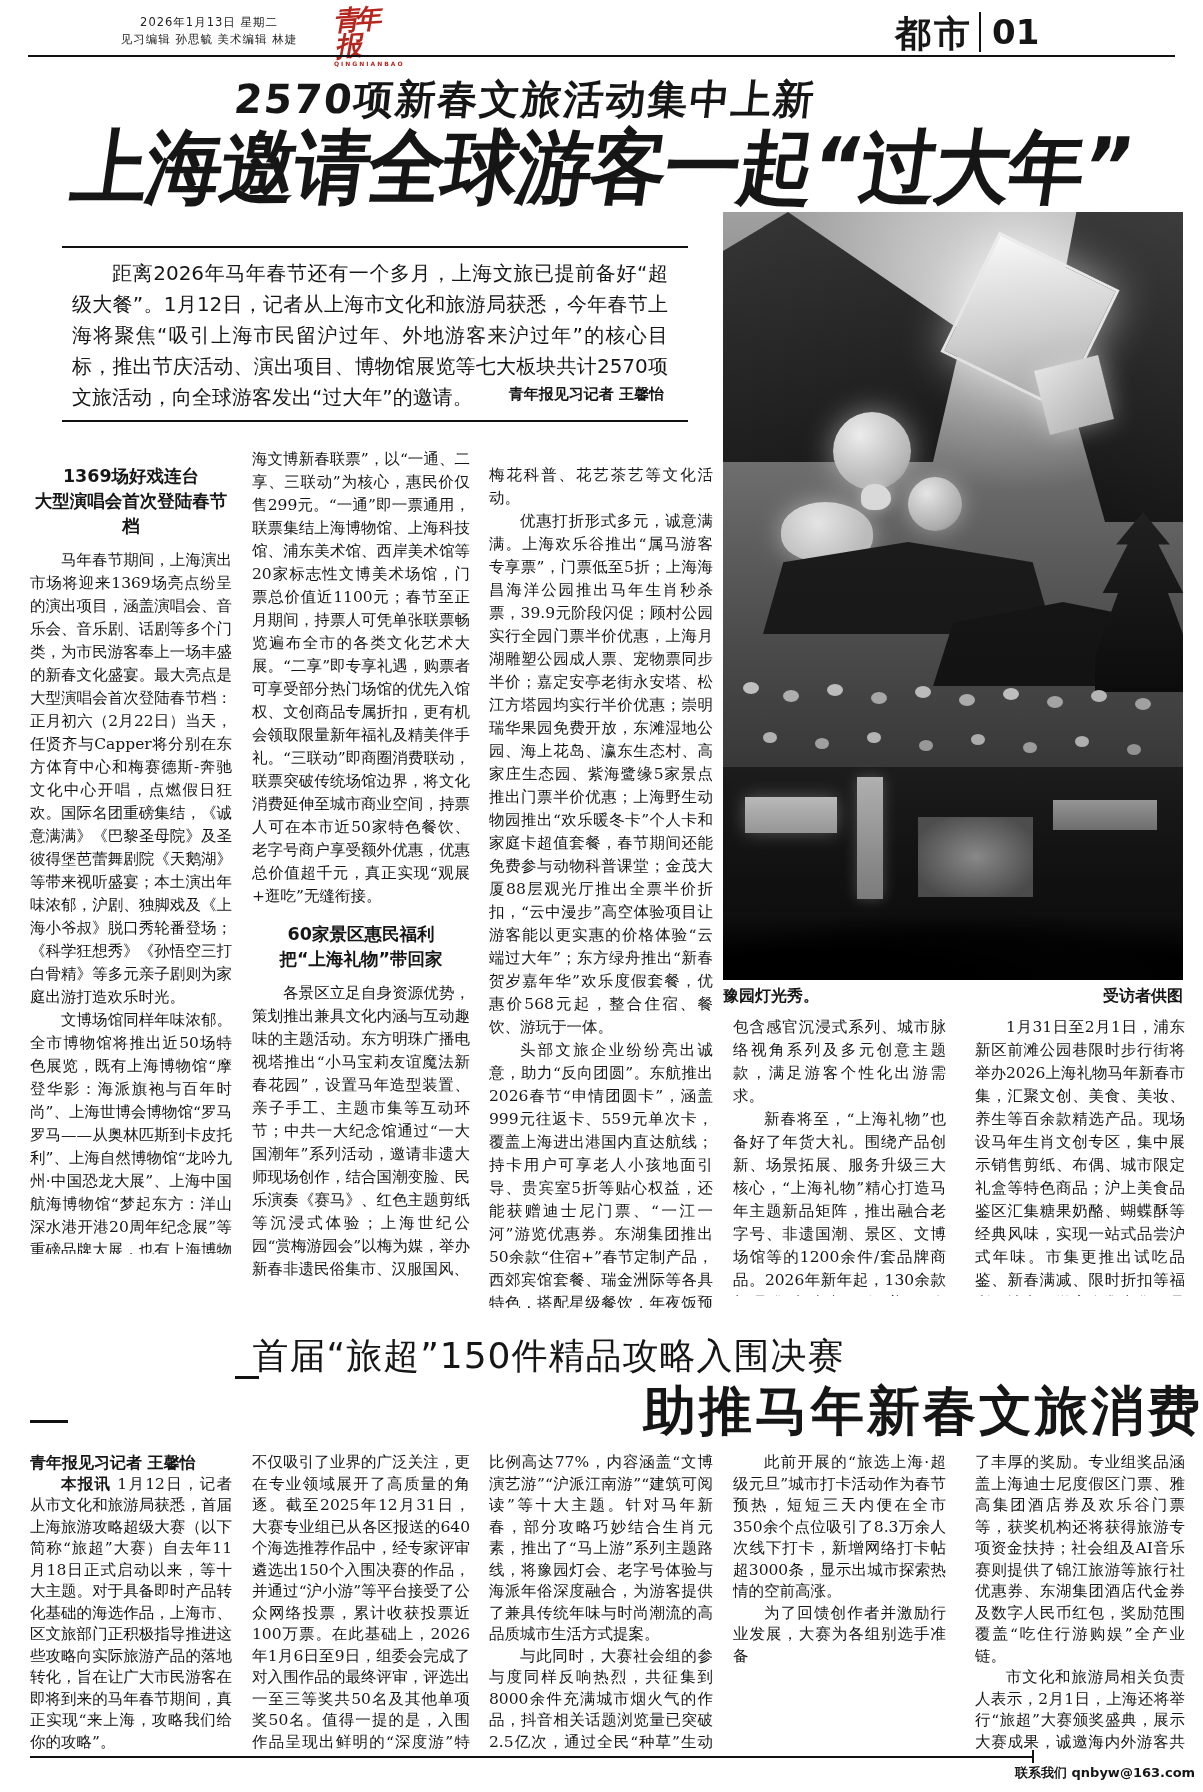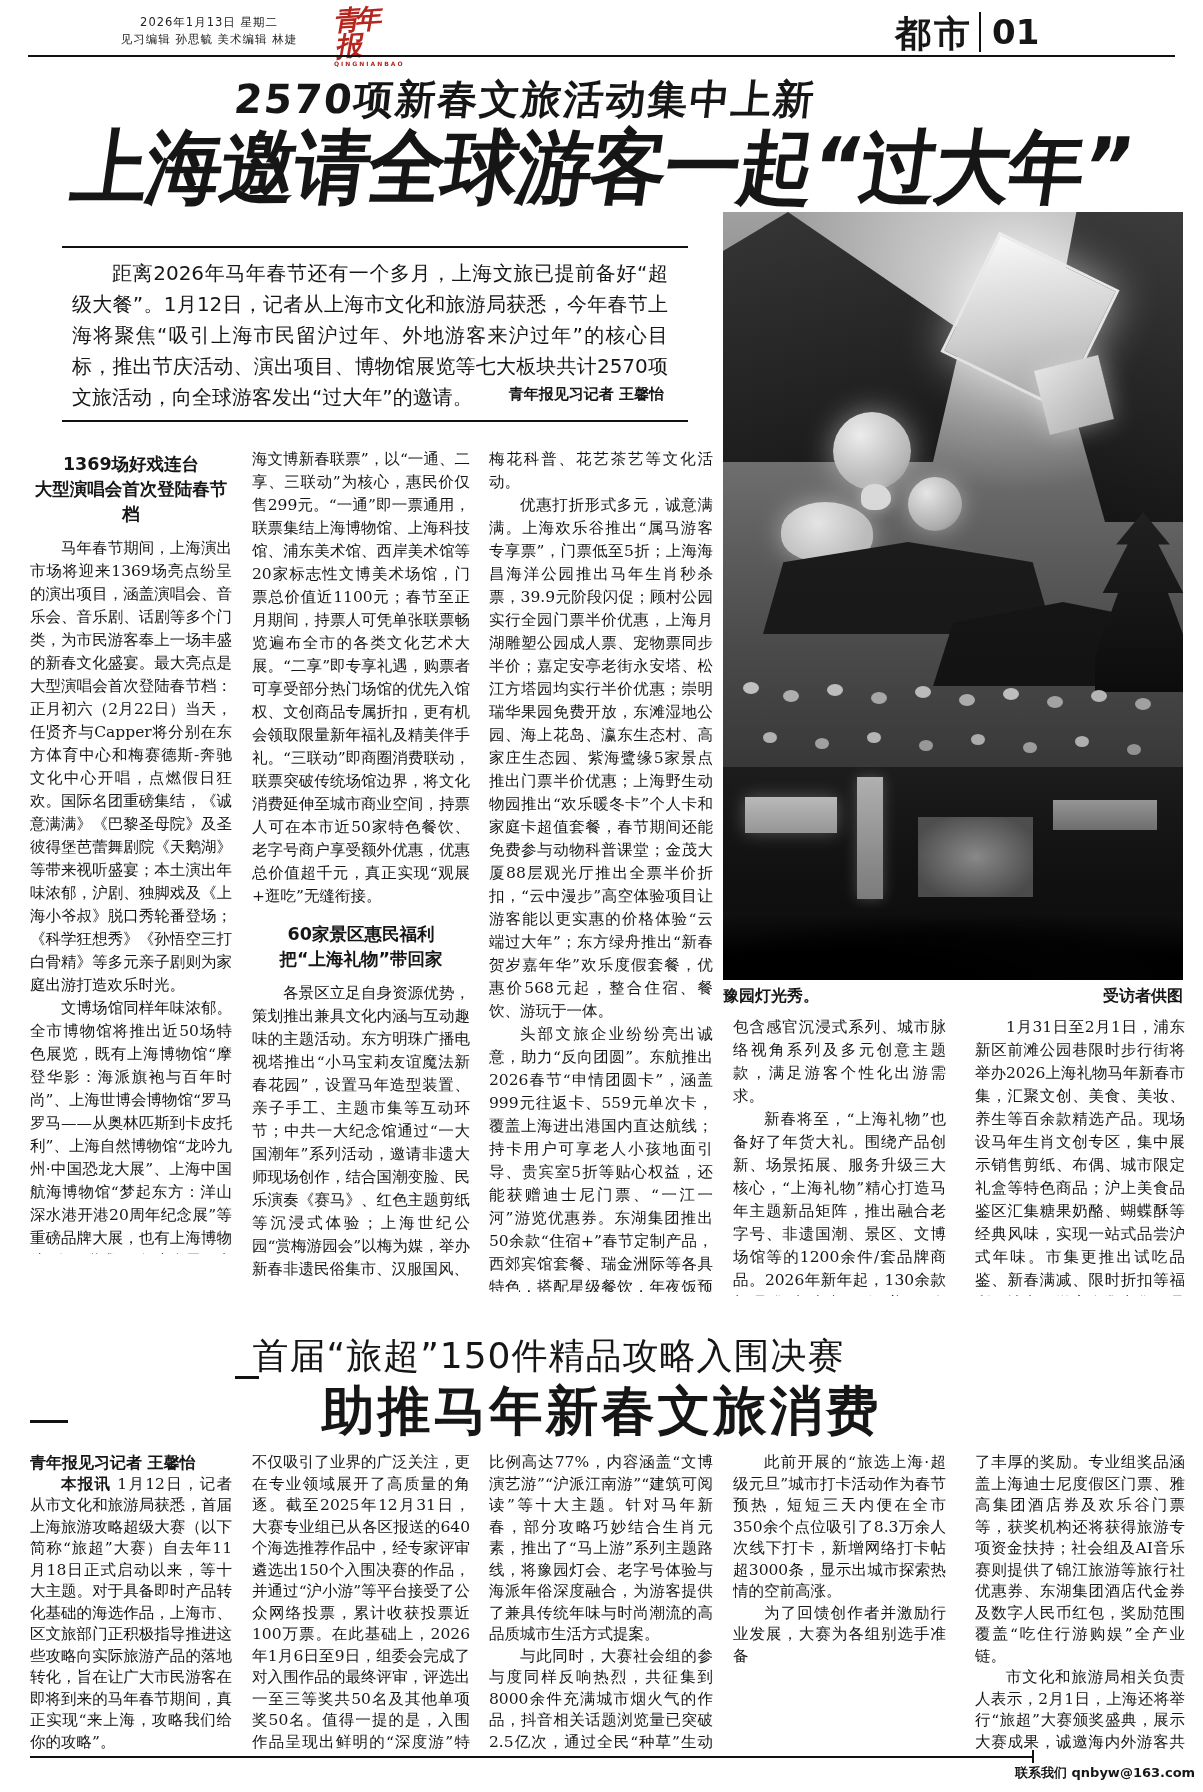--- a/index.html
+++ b/index.html
@@ -25,26 +25,26 @@
   .lead p{margin:0;text-indent:2em;}
   .lead-byline{position:absolute;right:4px;bottom:0;font-size:15px;font-weight:bold;background:#fff;padding-left:8px;}
   
   .col{overflow:hidden;text-align:justify;text-justify:inter-character;}
   .a1{font-family:"DejaVu Serif",serif;font-size:15.5px;line-height:23px;}
   .a2{font-family:"DejaVu Serif",serif;font-size:15.5px;line-height:21.5px;}
   .col p{margin:0;}
   .col p.ind{text-indent:2em;}
   .subhead{font-family:"DejaVu Sans",sans-serif;font-weight:bold;font-size:17.5px;line-height:25px;
            text-align:center;text-indent:0;}
-  .subhead.first{margin-bottom:10px;margin-top:4px;}
+  .subhead.first{margin-bottom:10px;margin-top:16px;}
   .subhead.mid{margin:14px 0 10px 0;}
   .byline2{font-family:"DejaVu Sans",sans-serif;font-weight:bold;font-size:16px;margin:0 0 24px 0;text-indent:0;}
   .lede{font-weight:bold;font-family:"DejaVu Sans",sans-serif;margin-right:6px;}
   .kicker2{width:1097px;text-align:center;font-size:36px;font-weight:400;letter-spacing:1px;white-space:nowrap;}
-  .headline2{width:1203px;text-align:center;font-size:53px;font-weight:900;letter-spacing:3px;white-space:nowrap;}
+  .headline2{width:1203px;text-align:right;font-size:53px;font-weight:900;letter-spacing:3px;white-space:nowrap;}
   
   #photo{background:linear-gradient(180deg,#9a9a9a 0%,#7d7d7d 25%,#555 55%,#262626 100%);overflow:hidden;}
   #photo *{position:absolute;}
   .caption{display:flex;justify-content:space-between;font-weight:bold;font-size:16px;}
   .footer-text{font-size:13px;font-weight:bold;text-align:right;white-space:nowrap;}
 </style>
 </head>
 <body>
 
 <div id="page">
@@ -86,21 +86,21 @@
 
   <div class="abs col a1" style="left:252px;top:448px;width:218px;height:846px;">
     <p>海文博新春联票”，以“一通、二享、三联动”为核心，惠民价仅售299元。“一通”即一票通用，联票集结上海博物馆、上海科技馆、浦东美术馆、西岸美术馆等20家标志性文博美术场馆，门票总价值近1100元；春节至正月期间，持票人可凭单张联票畅览遍布全市的各类文化艺术大展。“二享”即专享礼遇，购票者可享受部分热门场馆的优先入馆权、文创商品专属折扣，更有机会领取限量新年福礼及精美伴手礼。“三联动”即商圈消费联动，联票突破传统场馆边界，将文化消费延伸至城市商业空间，持票人可在本市近50家特色餐饮、老字号商户享受额外优惠，优惠总价值超千元，真正实现“观展+逛吃”无缝衔接。</p>
     <p class="subhead mid">
       <span style="display:block">60家景区惠民福利</span>
       <span style="display:block">把“上海礼物”带回家</span>
     </p>
     <p class="ind">各景区立足自身资源优势，策划推出兼具文化内涵与互动趣味的主题活动。东方明珠广播电视塔推出“小马宝莉友谊魔法新春花园”，设置马年造型装置、亲子手工、主题市集等互动环节；中共一大纪念馆通过“一大国潮年”系列活动，邀请非遗大师现场创作，结合国潮变脸、民乐演奏《赛马》、红色主题剪纸等沉浸式体验；上海世纪公园“赏梅游园会”以梅为媒，举办新春非遗民俗集市、汉服国风、</p>
   </div>
 
-  <div class="abs col a1" style="left:489px;top:448px;width:224px;height:844px;">
+  <div class="abs col a1" style="left:489px;top:464px;width:224px;height:844px;">
     <p>梅花科普、花艺茶艺等文化活动。</p>
     <p class="ind">优惠打折形式多元，诚意满满。上海欢乐谷推出“属马游客专享票”，门票低至5折；上海海昌海洋公园推出马年生肖秒杀票，39.9元阶段闪促；顾村公园实行全园门票半价优惠，上海月湖雕塑公园成人票、宠物票同步半价；嘉定安亭老街永安塔、松江方塔园均实行半价优惠；崇明瑞华果园免费开放，东滩湿地公园、海上花岛、瀛东生态村、高家庄生态园、紫海鹭缘5家景点推出门票半价优惠；上海野生动物园推出“欢乐暖冬卡”个人卡和家庭卡超值套餐，春节期间还能免费参与动物科普课堂；金茂大厦88层观光厅推出全票半价折扣，“云中漫步”高空体验项目让游客能以更实惠的价格体验“云端过大年”；东方绿舟推出“新春贺岁嘉年华”欢乐度假套餐，优惠价568元起，整合住宿、餐饮、游玩于一体。</p>
     <p class="ind">头部文旅企业纷纷亮出诚意，助力“反向团圆”。东航推出2026春节“申情团圆卡”，涵盖999元往返卡、559元单次卡，覆盖上海进出港国内直达航线；持卡用户可享老人小孩地面引导、贵宾室5折等贴心权益，还能获赠迪士尼门票、“一江一河”游览优惠券。东湖集团推出50余款“住宿+”春节定制产品，西郊宾馆套餐、瑞金洲际等各具特色，搭配星级餐饮，年夜饭预订已进入火爆阶段。携程旅行App开启春节大促，联动沪上多家景区、酒店推出高性价比玩乐产品与专属福利。锦江国际集团携近百款上海主题文旅产品亮相，主打主题化深度体验，产品</p>
   </div>
 
   <div id="photo" class="abs" style="left:723px;top:212px;width:460px;height:768px;">
     <div style="left:40px;top:-40px;width:420px;height:320px;background:radial-gradient(ellipse at 60% 40%,rgba(250,250,250,.85),rgba(250,250,250,0) 70%);"></div>
     <div style="left:-10px;top:0;width:250px;height:250px;background:linear-gradient(160deg,#2a2a2a,#111);clip-path:polygon(0 18%,30% 0,100% 48%,88% 100%,0 100%);"></div>
     <div style="left:330px;top:0;width:130px;height:310px;background:linear-gradient(200deg,#303030,#0e0e0e);clip-path:polygon(18% 0,100% 0,100% 100%,40% 100%,0 40%);"></div>
     <div style="left:240px;top:42px;width:128px;height:128px;transform:rotate(26deg);background:linear-gradient(145deg,#fafafa 0%,#d6d6d6 55%,#a9a9a9 100%);box-shadow:0 0 46px rgba(255,255,255,.55);border:3px solid #ededed;"></div>

